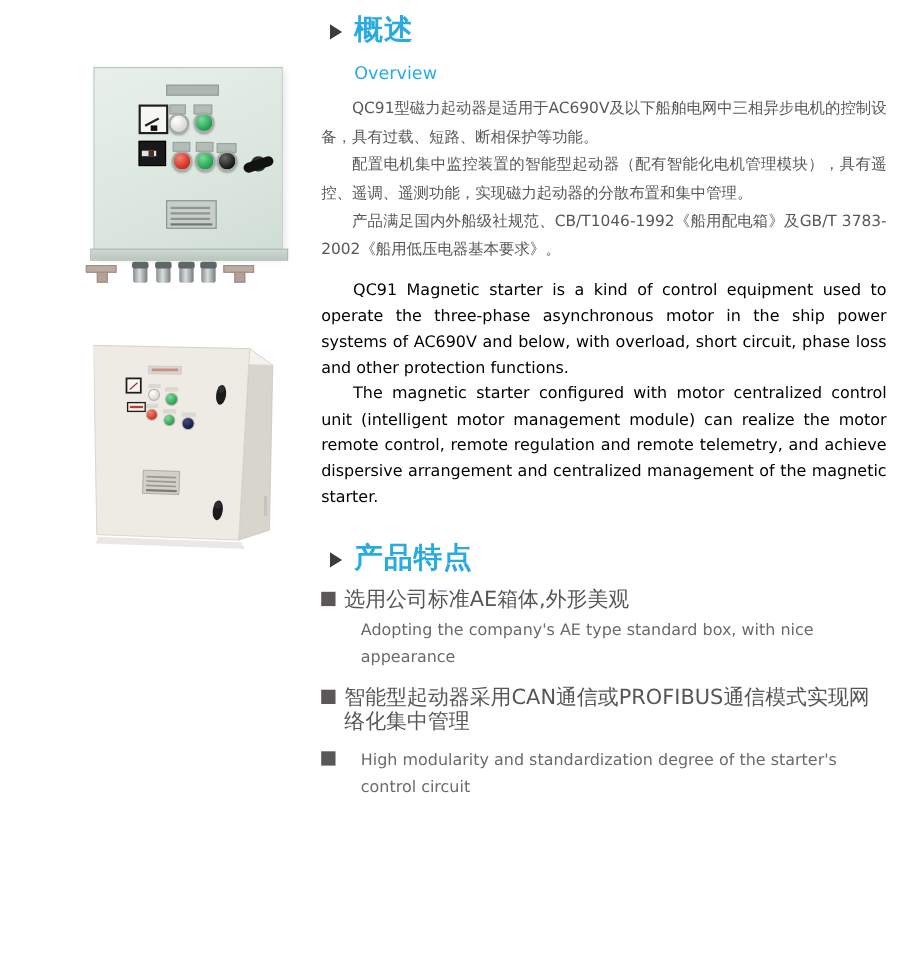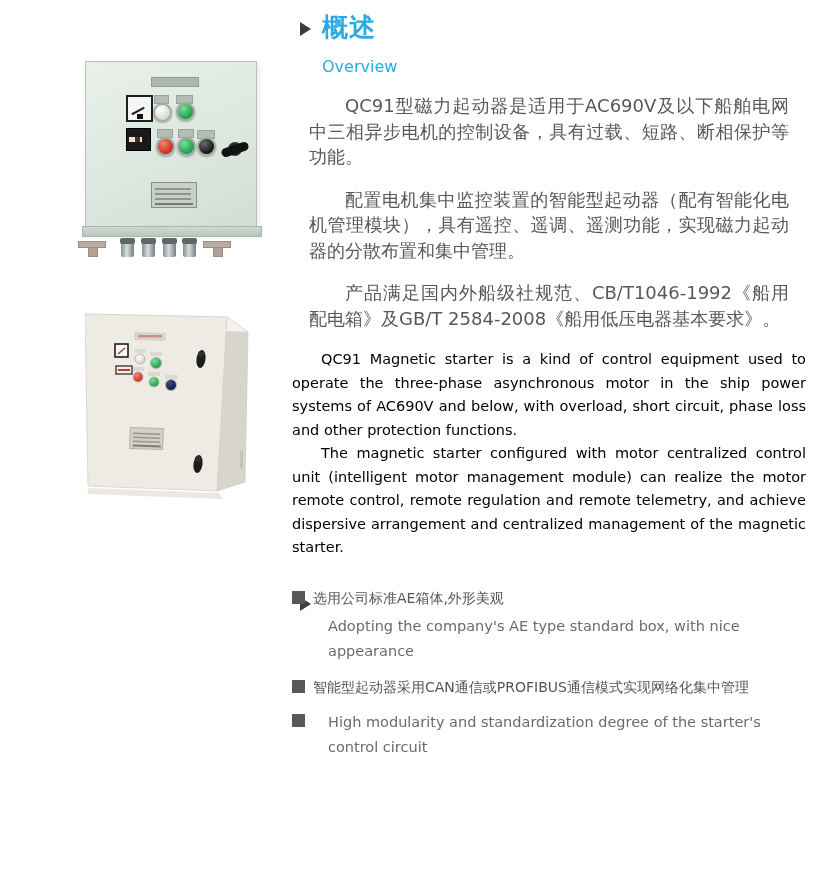--- a/index.html
+++ b/index.html
@@ -8,26 +8,26 @@
     font-family:"DejaVu Sans","Liberation Sans",sans-serif;
   }
 
   
   .content{position:absolute;left:292px;top:12px;width:514px;}
   .sec-head{position:relative;padding-left:30px;margin:0;}
   .sec-arrow{position:absolute;left:8px;top:10px;width:0;height:0;
     border-left:11px solid #3d3d3f;border-top:7px solid transparent;border-bottom:7px solid transparent;}
   .title-zh{margin:0;font-size:26px;line-height:30px;font-weight:bold;color:#29abe2;letter-spacing:1px;}
   .title-en{margin:16px 0 0 0;font-size:16px;line-height:18px;color:#29abe2;}
-  .para-zh{margin:17px;font-size:18px;line-height:25.5px;color:#585858;text-align:justify;text-indent:2em;}
+  .para-zh{margin:0;font-size:14px;line-height:25.5px;color:#585858;text-align:justify;text-indent:2em;}
   .zh-block{margin-top:11px;}
   .en-block{margin-top:13px;}
   .para-en{margin:0;font-size:14.5px;line-height:23.5px;color:#000000;text-align:justify;text-indent:2em;}
   .features-head{margin-top:27px;}
-  .feature-zh{position:relative;margin:12px 0 0 0;padding-left:21px;font-size:14px;line-height:22px;color:#565656;}
+  .feature-zh{position:relative;margin:12px 0 0 0;padding-left:21px;font-size:19px;line-height:22px;color:#565656;}
   .bullet-sq{position:absolute;left:0;top:4px;width:13px;height:13px;background:#595757;}
   .feature-en{margin:5px 0 0 36px;font-size:14.5px;line-height:25px;color:#6b6b6b;}
 
   
   .photo{position:absolute;}
   .photo1{left:45px;top:42px;width:200px;height:205px;}
   .cab1-body{position:absolute;left:0;top:3px;width:170px;height:170px;
     background:linear-gradient(155deg,#e9f0ea 0%,#dde8e1 50%,#d0ddd5 100%);
     border:1px solid #b6c4bc;box-shadow:2px 3px 6px rgba(0,0,0,0.10);}
   .cab1-flange{position:absolute;left:-3px;top:168px;width:178px;height:9px;
@@ -205,30 +205,31 @@
 
     <div class="sec-head">
       <span class="sec-arrow"></span>
       <h2 class="title-zh">概述</h2>
       <div class="title-en">Overview</div>
     </div>
 
     <div class="zh-block">
       <p class="para-zh">QC91型磁力起动器是适用于AC690V及以下船舶电网中三相异步电机的控制设备，具有过载、短路、断相保护等功能。</p>
       <p class="para-zh">配置电机集中监控装置的智能型起动器（配有智能化电机管理模块），具有遥控、遥调、遥测功能，实现磁力起动器的分散布置和集中管理。</p>
-      <p class="para-zh">产品满足国内外船级社规范、CB/T1046-1992《船用配电箱》及GB/T 2584-2008《船用低压电器基本要求》。</p>
+      <p class="para-zh">产品满足国内外船级社规范、CB/T1046-1992《船用配电箱》及GB/T 3783-2002《船用低压电器基本要求》。</p>
     </div>
 
     <div class="en-block">
       <p class="para-en">QC91 Magnetic starter is a kind of control equipment used to operate the three-phase asynchronous motor in the ship power systems of AC690V and below, with overload, short circuit, phase loss and other protection functions.</p>
       <p class="para-en">The magnetic starter configured with motor centralized control unit (intelligent motor management module) can realize the motor remote control, remote regulation and remote telemetry, and achieve dispersive arrangement and centralized management of the magnetic starter.</p>
     </div>
 
     <div class="sec-head features-head">
       <span class="sec-arrow"></span>
+      <h2 class="title-zh">产品特点</h2>
     </div>
 
     <div>
       <div class="feature-zh">
         <span class="bullet-sq"></span>
         <span>选用公司标准AE箱体,外形美观</span>
       </div>
       <div class="feature-en">Adopting the company's AE type standard box, with nice appearance</div>
 
       <div class="feature-zh">

